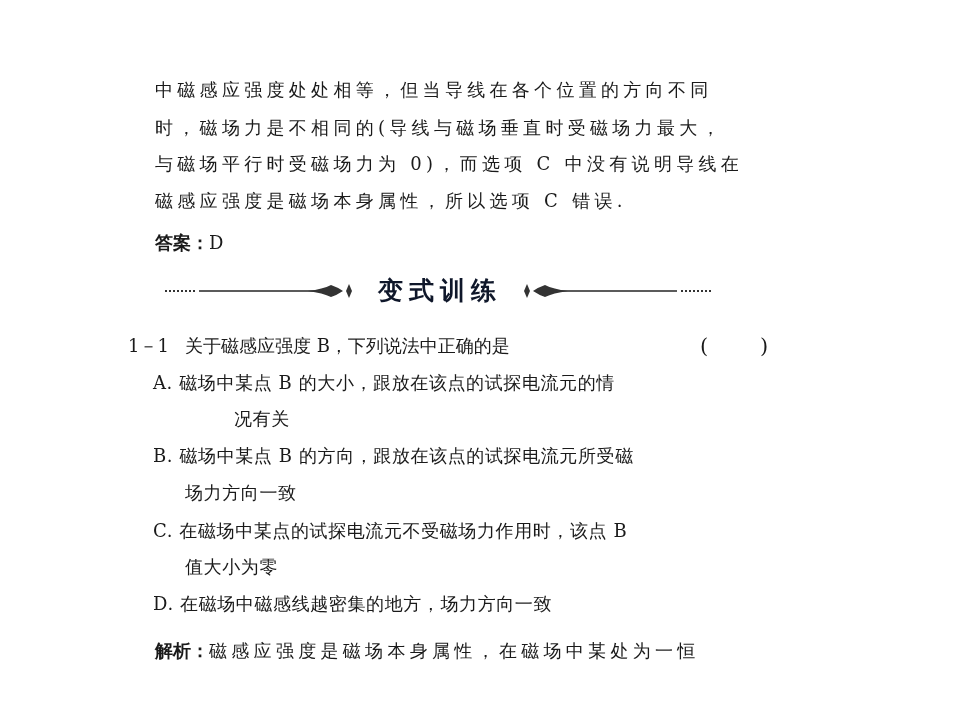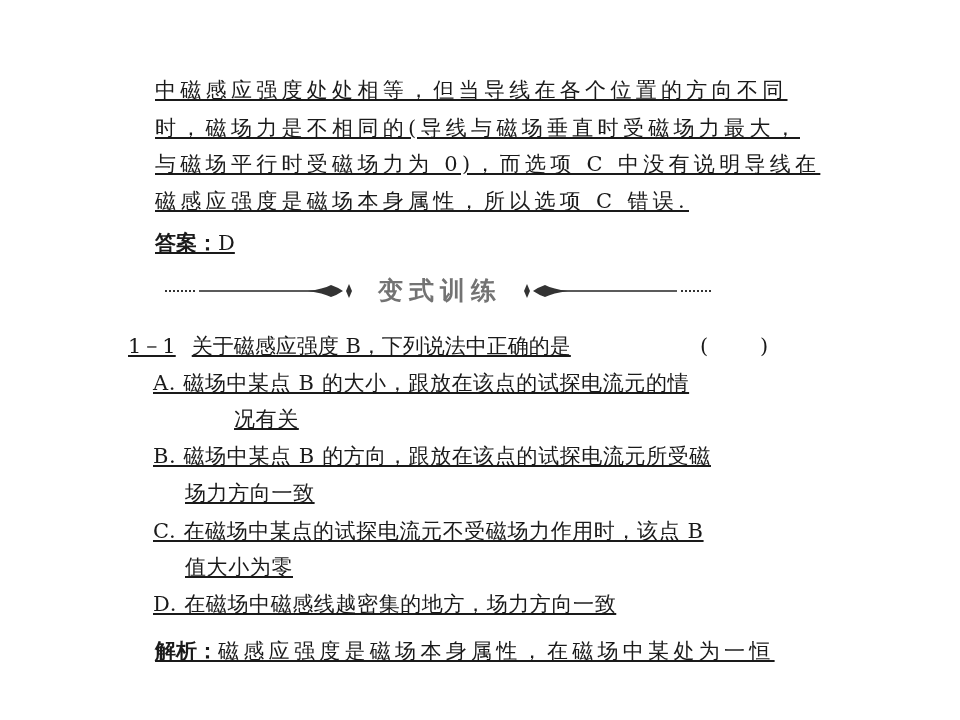--- a/index.html
+++ b/index.html
@@ -1,32 +1,32 @@
 <!DOCTYPE html>
 <html><head>
 <meta charset="utf-8">
 <style>
   html, body { margin: 0; padding: 0; }
   body {
     width: 960px; height: 720px; background: #ffffff; position: relative; overflow: hidden;
     font-family: "DejaVu Serif", "Liberation Serif", serif; color: #1a1a1a;
   }
   .line {
-    position: absolute; white-space: nowrap; font-size: 21px; line-height: 26px; text-decoration: underline;
+    position: absolute; white-space: nowrap; font-size: 18px; line-height: 26px;
   }
   .spaced { letter-spacing: 4.3px; }
   .opt { letter-spacing: 0.6px; }
   .bold { font-family: "DejaVu Sans", "Liberation Sans", sans-serif; font-weight: bold; }
   .divider {
     position: absolute; left: 163px; top: 276px; width: 550px; height: 30px;
   }
   .divider-title {
     position: absolute; left: 370px; top: 276px; width: 140px; text-align: center;
     font-family: "DejaVu Sans", "Liberation Sans", sans-serif; font-weight: bold;
-    font-size: 25px; line-height: 30px; letter-spacing: 6px; color: #737373;
+    font-size: 25px; line-height: 30px; letter-spacing: 6px; color: #0f172a;
   }
   .paren { position: absolute; font-size: 21px; line-height: 26px; }
 </style>
 </head>
 <body>
 
 <div>
   <div class="line spaced" style="left:155px; top:77px;">中磁感应强度处处相等，但当导线在各个位置的方向不同</div>
   <div class="line spaced" style="left:155px; top:115px;">时，磁场力是不相同的(导线与磁场垂直时受磁场力最大，</div>
   <div class="line spaced" style="left:155px; top:151px;">与磁场平行时受磁场力为 0)，而选项 C 中没有说明导线在</div>

